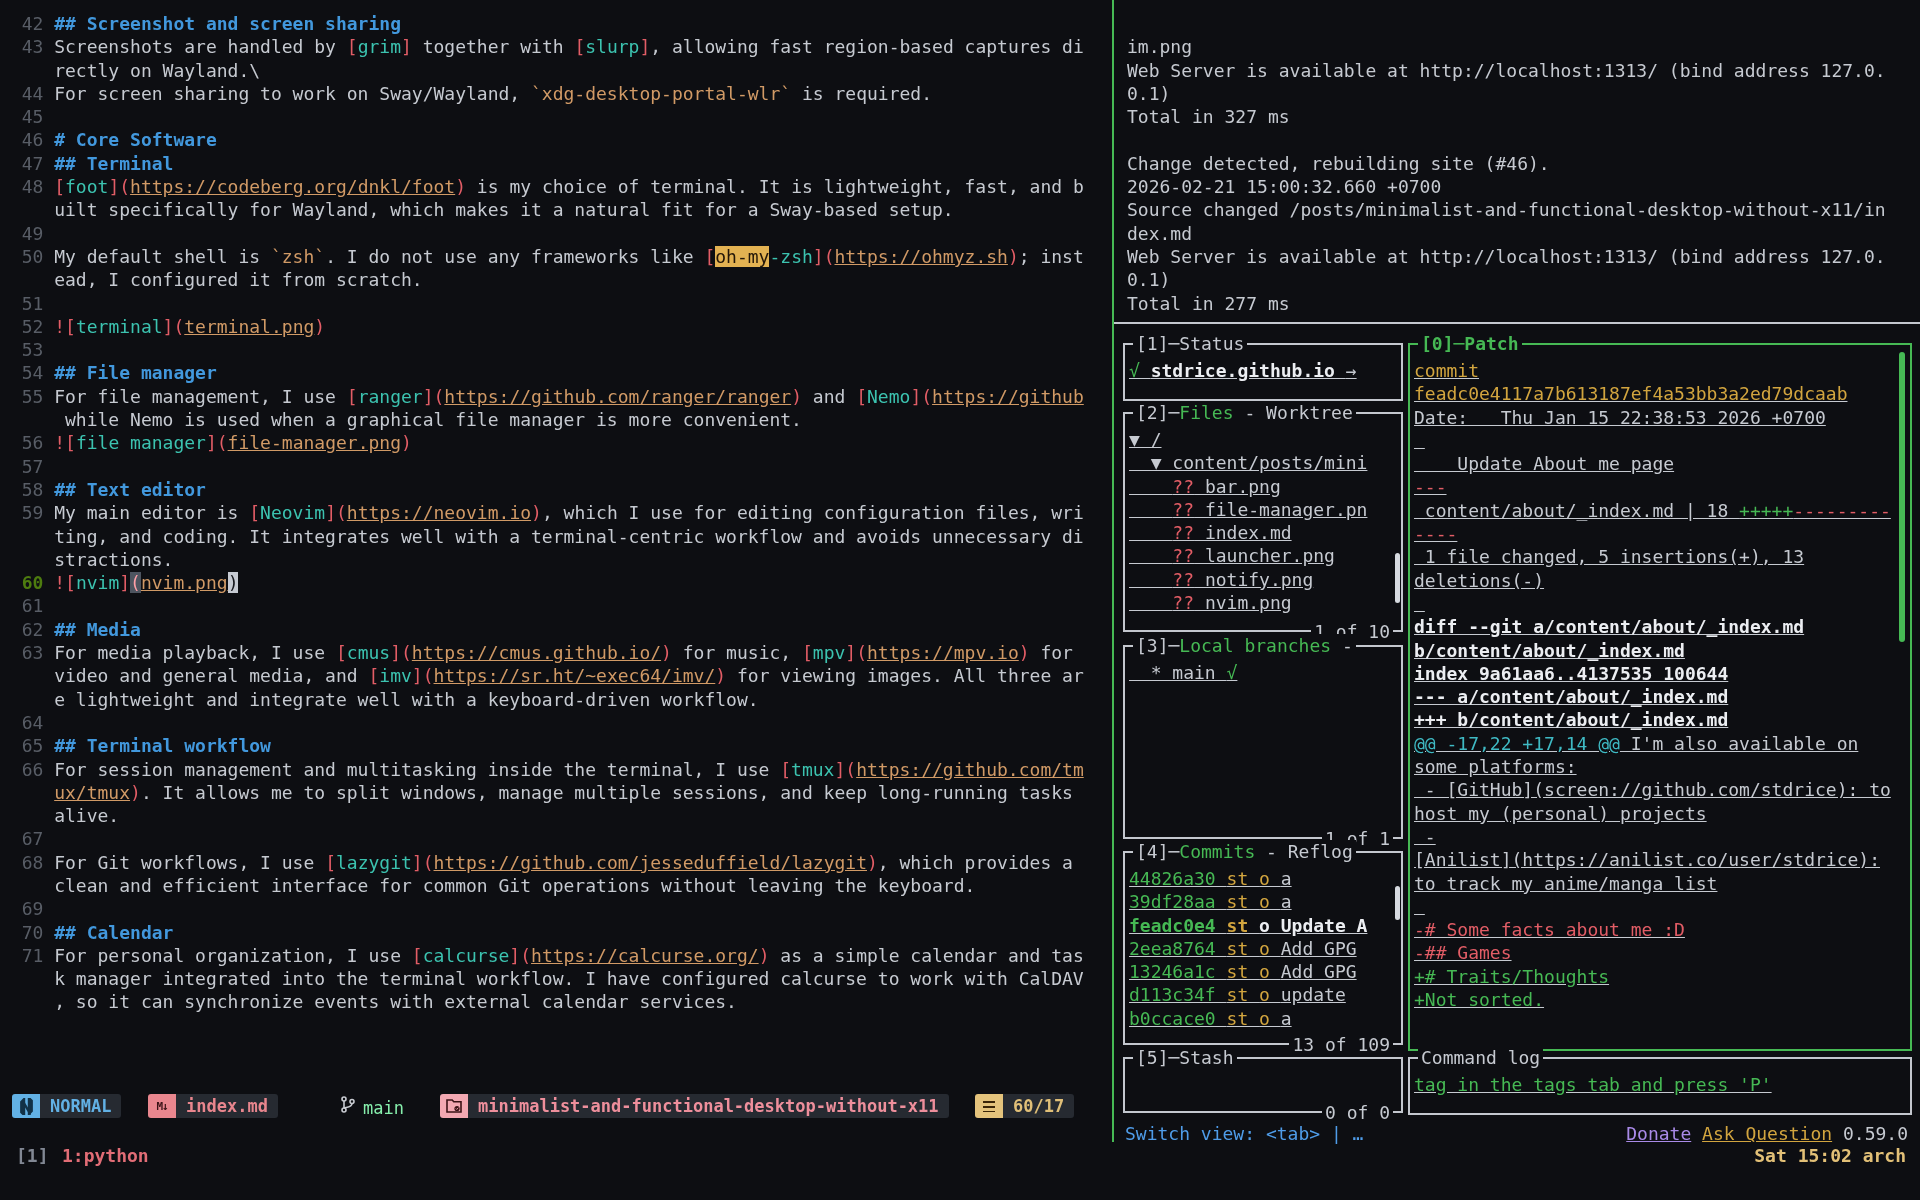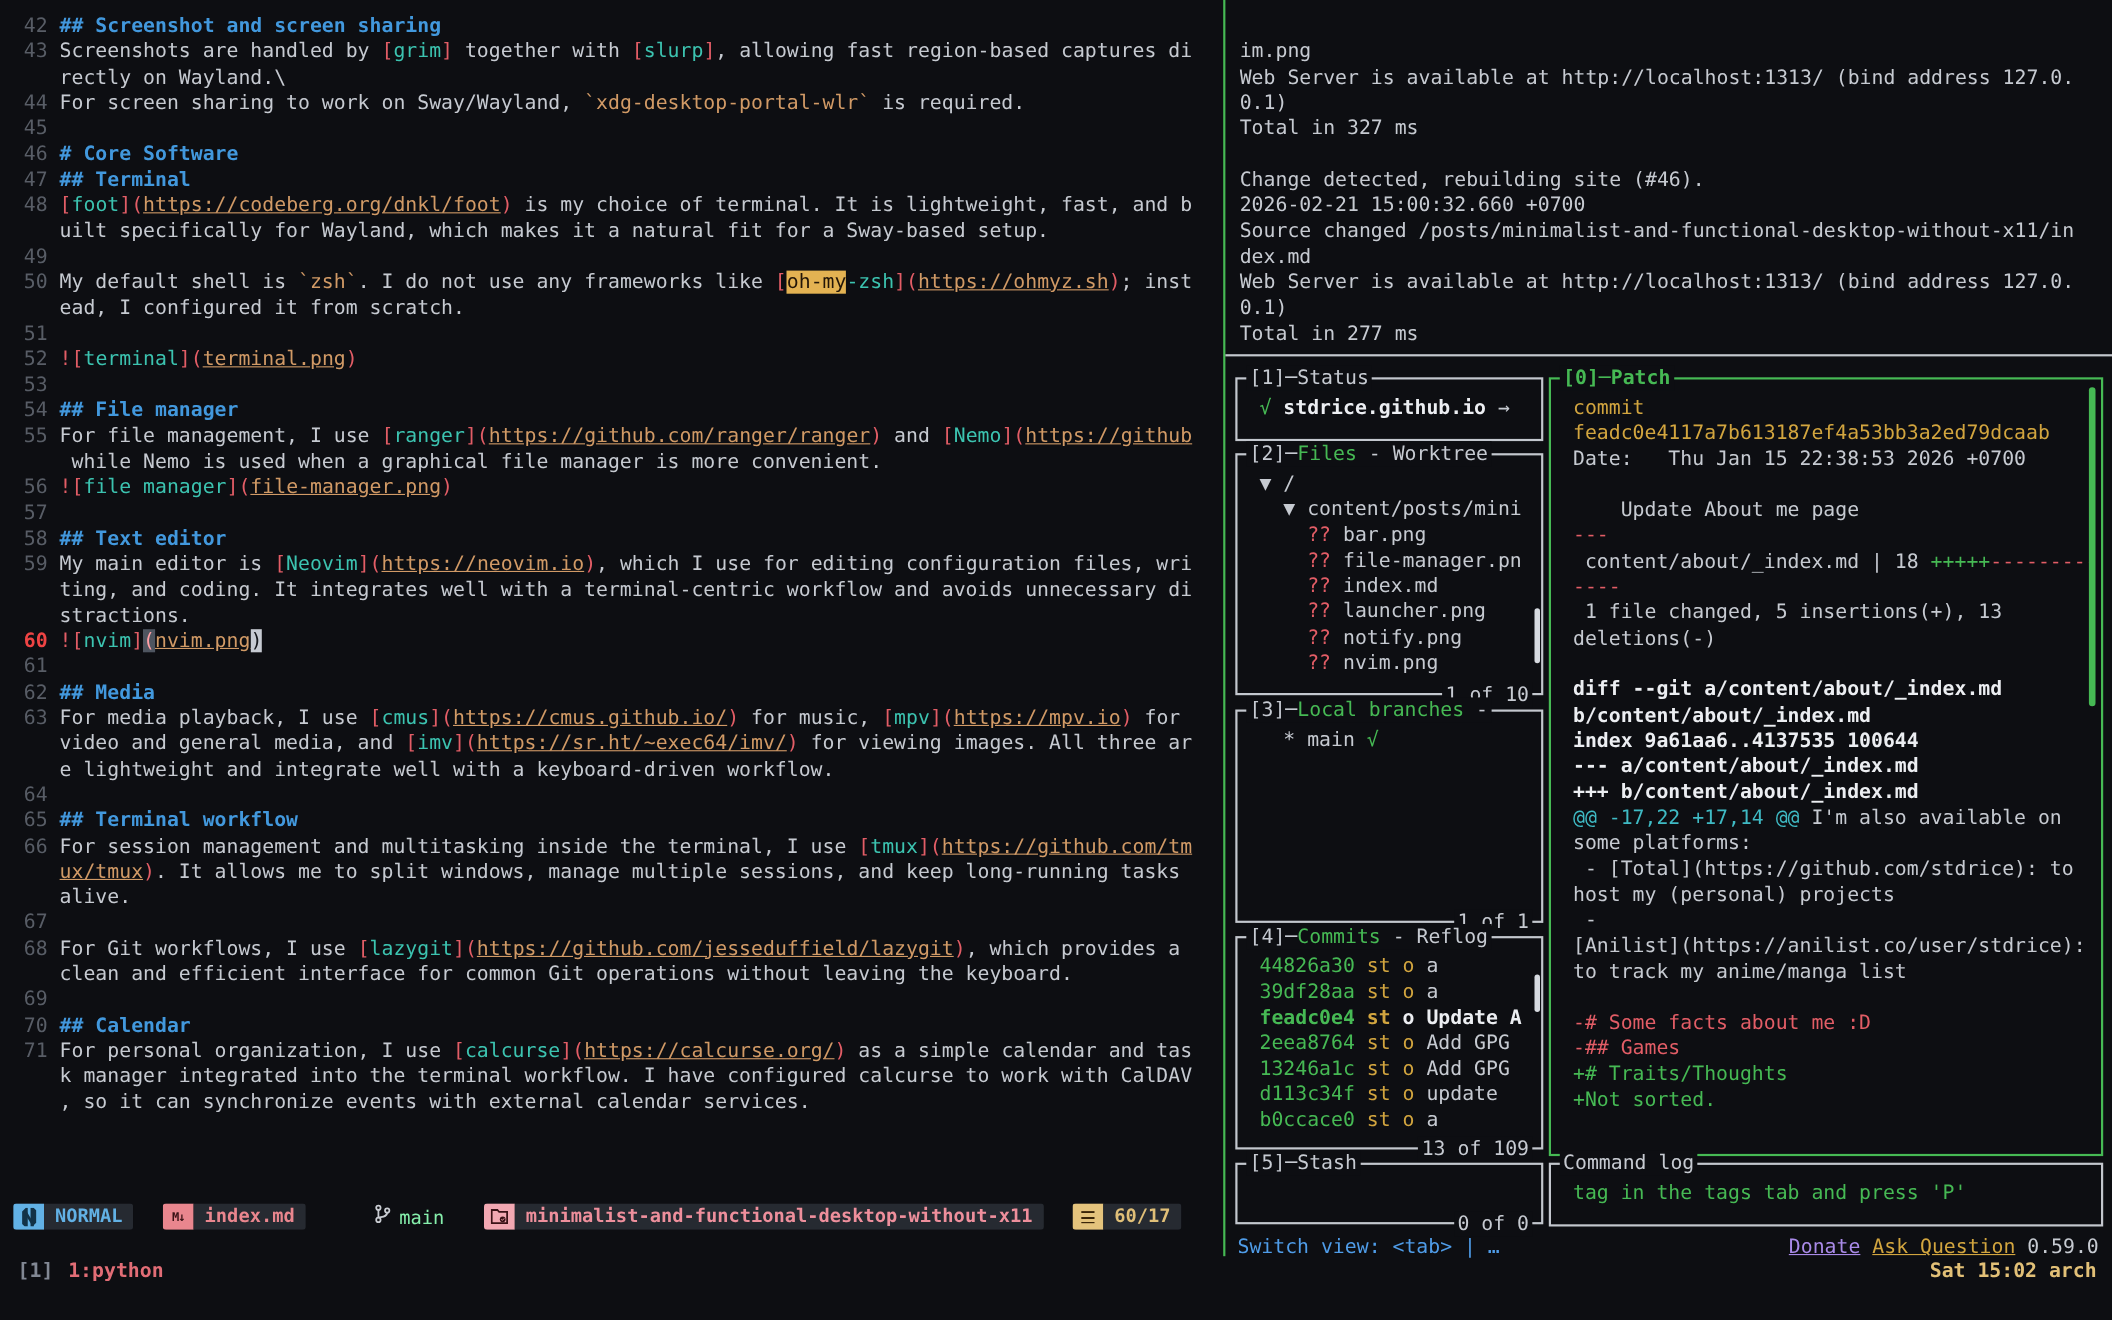--- a/index.html
+++ b/index.html
@@ -2,21 +2,21 @@
 <html><head>
 <meta charset="utf-8">
 <style>
   html,body{margin:0;padding:0;background:#0d0e12;}
   #screen{position:relative;width:1920px;height:1200px;background:#0d0e12;overflow:hidden;
     font-family:"DejaVu Sans Mono","Liberation Mono",monospace;font-size:18px;color:#c6cad1;}
   .trow{white-space:pre;height:23.3px;line-height:23.3px;}
   .abs{position:absolute;}
   
   .c-n{color:#585d66}
-  .c-nc{color:#ef4444;font-weight:bold}
+  .c-nc{color:#4d7c0f;font-weight:bold}
   .c-t{color:#c6cad1}
   .c-h{color:#4298dd;font-weight:bold}
   .c-d{color:#e25d66}
   .c-l{color:#3cc3b0}
   .c-u{color:#d19a66;text-decoration:underline}
   .c-c{color:#d19a66}
   .c-s{background:#e3b252;color:#231608}
   .c-cu{background:#c6cad2;color:#15171c}
   .c-mp{background:#4e5560;color:#ff9fa6}
   .c-w{color:#c6cad1}
@@ -30,21 +30,21 @@
   
   #editor-pane{left:0;top:0;width:1105px;height:1090px;padding-top:12px;overflow:hidden;}
   #server-pane{left:1127px;top:0;width:790px;height:318px;padding-top:12px;overflow:hidden;}
   #vsplit{left:1112px;top:0;width:2px;height:1142px;background:#46b954;}
   #hsplit{left:1114px;top:322px;width:806px;height:2px;background:#c3c7ce;}
   
   .panel{position:absolute;border:2px solid #c3c7ce;background:#0d0e12;}
   .panel.active{border-color:#46b954;}
   .ptitle{position:absolute;top:-13px;left:8px;background:#0d0e12;padding:0 3px;white-space:pre;line-height:23px;}
   .pfooter{position:absolute;bottom:-13px;right:8px;background:#0d0e12;padding:0 3px;white-space:pre;line-height:23px;color:#c6cad1;}
-  .pbody{padding:14px 8px 0 20px;overflow:hidden;height:calc(100% - 14px);}
+  .pbody{padding:14px 8px 0 4px;overflow:hidden;height:calc(100% - 14px);text-decoration:underline;}
   #lg-status{left:1123px;top:343px;width:276px;height:54px;}
   #lg-files{left:1123px;top:412px;width:276px;height:216px;}
   #lg-branches{left:1123px;top:645px;width:276px;height:190px;}
   #lg-commits{left:1123px;top:851px;width:276px;height:190px;}
   #lg-stash{left:1123px;top:1057px;width:276px;height:52px;}
   #lg-patch{left:1408px;top:343px;width:500px;height:704px;}
   #lg-cmdlog{left:1408px;top:1057px;width:500px;height:54px;}
   #lg-bottom-left{left:1125px;top:1122px;width:400px;color:#4f9ce8;}
   #lg-bottom-right{left:1408px;top:1122px;width:500px;text-align:right;}
   #lg-bottom-right .donate{color:#a98ae8;text-decoration:underline;}
@@ -208,21 +208,21 @@
         <div class="trow"><span class="c-w"> 1 file changed, 5 insertions(+), 13</span></div>
         <div class="trow"><span class="c-w">deletions(-)</span></div>
         <div class="trow"><span class="c-w"> </span></div>
         <div class="trow"><span class="c-wb">diff --git a/content/about/_index.md</span></div>
         <div class="trow"><span class="c-wb">b/content/about/_index.md</span></div>
         <div class="trow"><span class="c-wb">index 9a61aa6..4137535 100644</span></div>
         <div class="trow"><span class="c-wb">--- a/content/about/_index.md</span></div>
         <div class="trow"><span class="c-wb">+++ b/content/about/_index.md</span></div>
         <div class="trow"><span class="c-cy">@@ -17,22 +17,14 @@</span><span class="c-w"> I'm also available on</span></div>
         <div class="trow"><span class="c-w">some platforms:</span></div>
-        <div class="trow"><span class="c-w"> - [Total](https://github.com/stdrice): to</span></div>
+        <div class="trow"><span class="c-w"> - [GitHub](screen://github.com/stdrice): to</span></div>
         <div class="trow"><span class="c-w">host my (personal) projects</span></div>
         <div class="trow"><span class="c-w"> -</span></div>
         <div class="trow"><span class="c-w">[Anilist](https://anilist.co/user/stdrice):</span></div>
         <div class="trow"><span class="c-w">to track my anime/manga list</span></div>
         <div class="trow"><span class="c-w"> </span></div>
         <div class="trow"><span class="c-r">-# Some facts about me :D</span></div>
         <div class="trow"><span class="c-r">-## Games</span></div>
         <div class="trow"><span class="c-g">+# Traits/Thoughts</span></div>
         <div class="trow"><span class="c-g">+Not sorted.</span></div>
       </div>

